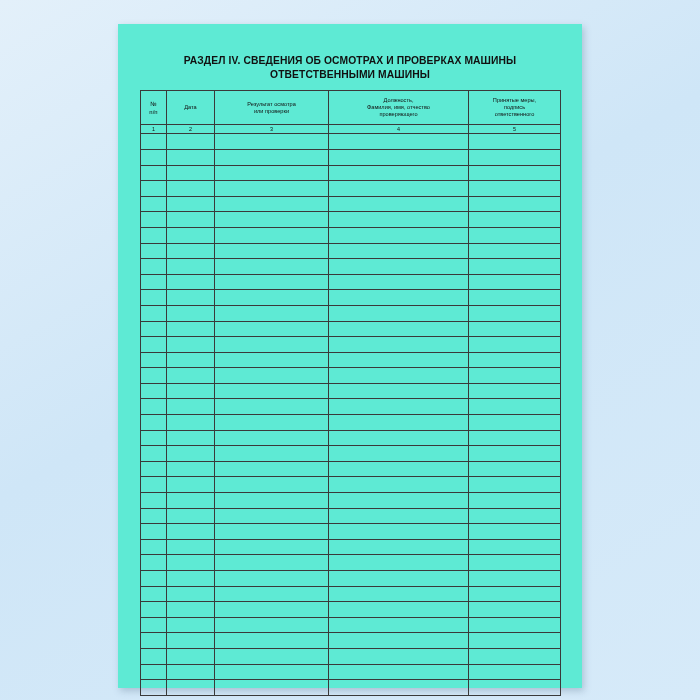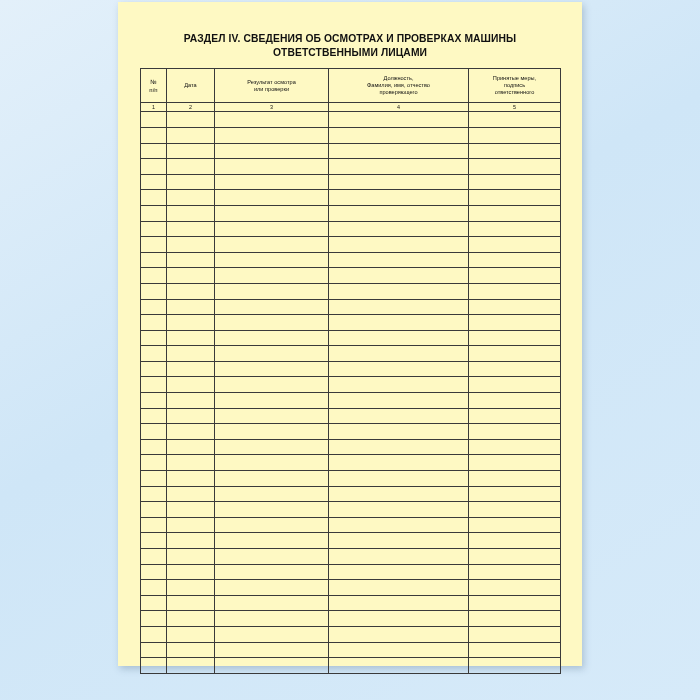--- a/index.html
+++ b/index.html
@@ -16,24 +16,24 @@
   .backdrop {
     position: absolute;
     left: 0; top: 0;
     width: 700px;
     height: 700px;
     background: linear-gradient(150deg, #e3f0fa 0%, #cfe6f7 45%, #d6eaf9 100%);
   }
   .page-sheet {
     position: absolute;
     left: 118px;
-    top: 2px;
+    top: 24px;
     width: 464px;
     height: 664px;
-    background: #fef9c3;
+    background: #5eead4;
     box-shadow: 2px 3px 7px rgba(60, 90, 120, 0.28);
   }
   .page-inner {
     position: absolute;
     left: 22px;
     top: 22px;
     width: 420px;
     height: 620px;
   }
   .doc-title {
@@ -90,21 +90,21 @@
 </head>
 <body>
 
 <div class="backdrop"></div>
 
 <div class="page-sheet">
   <div class="page-inner">
 
     <div class="doc-title">
       <span>РАЗДЕЛ IV. СВЕДЕНИЯ ОБ ОСМОТРАХ И ПРОВЕРКАХ МАШИНЫ</span><br>
-      <span>ОТВЕТСТВЕННЫМИ ЛИЦАМИ</span>
+      <span>ОТВЕТСТВЕННЫМИ МАШИНЫ</span>
     </div>
 
     <table class="reg-table">
       <colgroup>
         <col class="c1">
           <col class="c2">
           <col class="c3">
           <col class="c4">
           <col class="c5">
       </colgroup>

